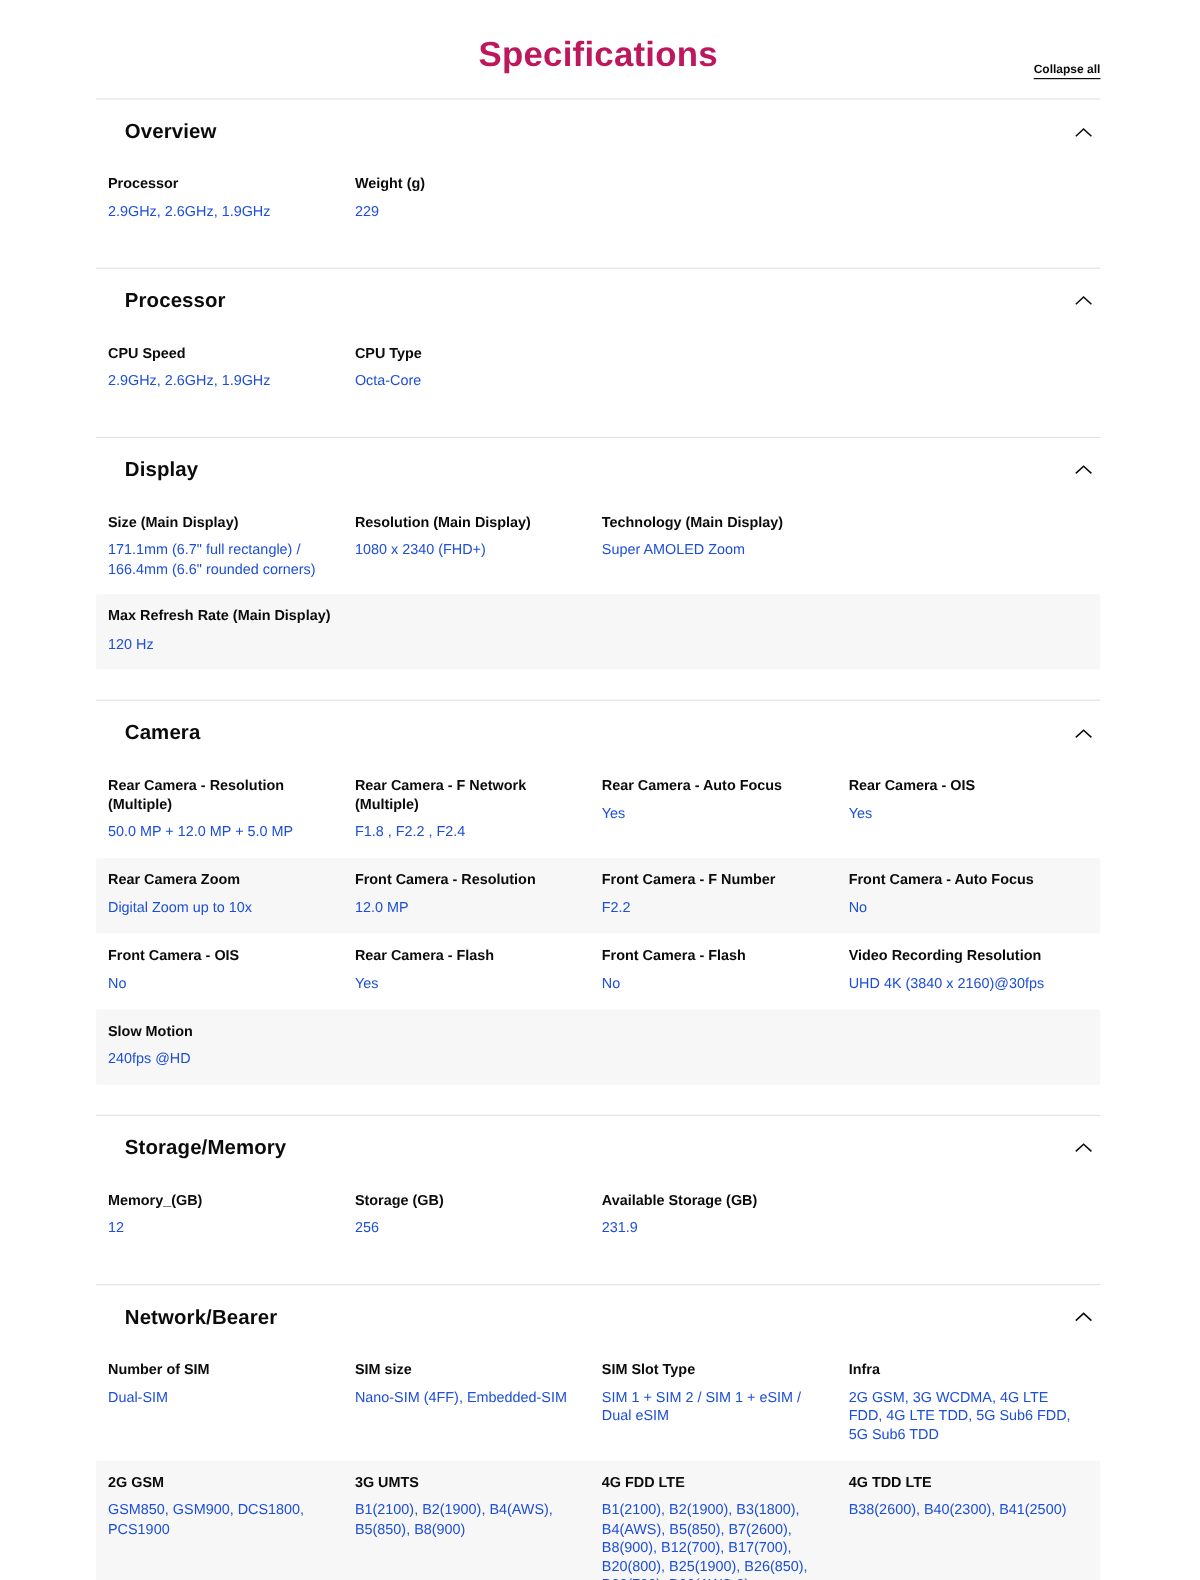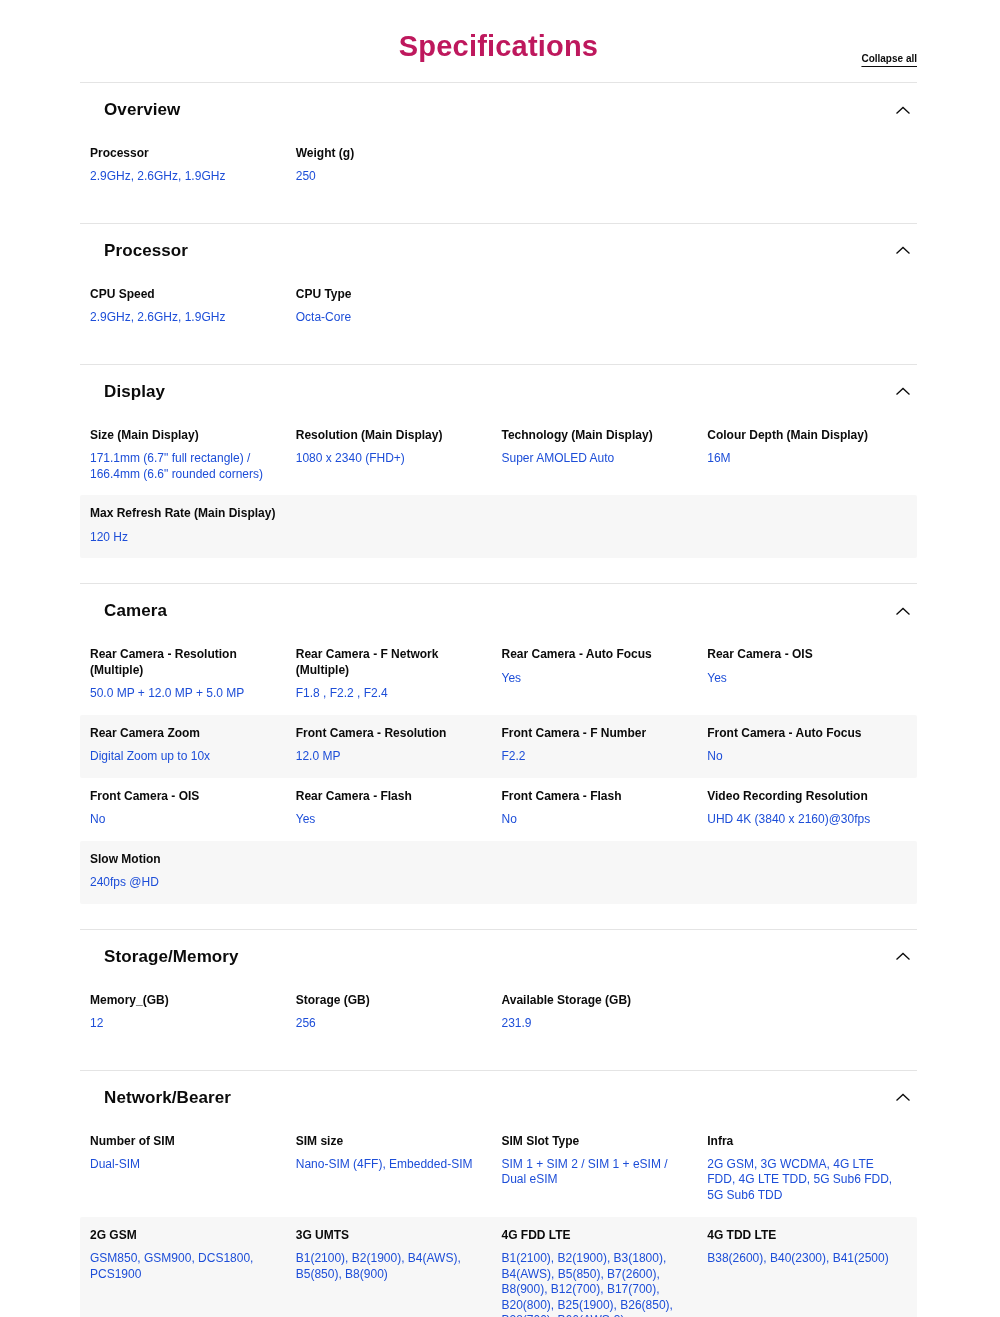--- a/index.html
+++ b/index.html
@@ -106,21 +106,21 @@
             </svg></button>
         </div>
         <div class="rows">
           <div class="row">
             <div class="cell">
               <div class="label">Processor</div>
               <div class="value">2.9GHz, 2.6GHz, 1.9GHz</div>
             </div>
             <div class="cell">
               <div class="label">Weight (g)</div>
-              <div class="value">250</div>
+              <div class="value">229</div>
             </div>
           </div>
         </div>
       </section>
       <section class="section">
         <div class="section-header">
           <h2 class="section-title">Processor</h2>
           <button class="chevron-btn"><svg width="16" height="9" viewBox="0 0 16 9">
               <polyline points="1.5,7.5 8,1.5 14.5,7.5" fill="none" stroke="#0b0b0b" stroke-width="1.3"></polyline>
             </svg></button>
@@ -150,25 +150,21 @@
             <div class="cell">
               <div class="label">Size (Main Display)</div>
               <div class="value">171.1mm (6.7" full rectangle) / 166.4mm (6.6" rounded corners)</div>
             </div>
             <div class="cell">
               <div class="label">Resolution (Main Display)</div>
               <div class="value">1080 x 2340 (FHD+)</div>
             </div>
             <div class="cell">
               <div class="label">Technology (Main Display)</div>
-              <div class="value">Super AMOLED Auto</div>
-            </div>
-            <div class="cell">
-              <div class="label">Colour Depth (Main Display)</div>
-              <div class="value">16M</div>
+              <div class="value">Super AMOLED Zoom</div>
             </div>
           </div>
           <div class="row shaded">
             <div class="cell">
               <div class="label">Max Refresh Rate (Main Display)</div>
               <div class="value">120 Hz</div>
             </div>
           </div>
         </div>
       </section>

